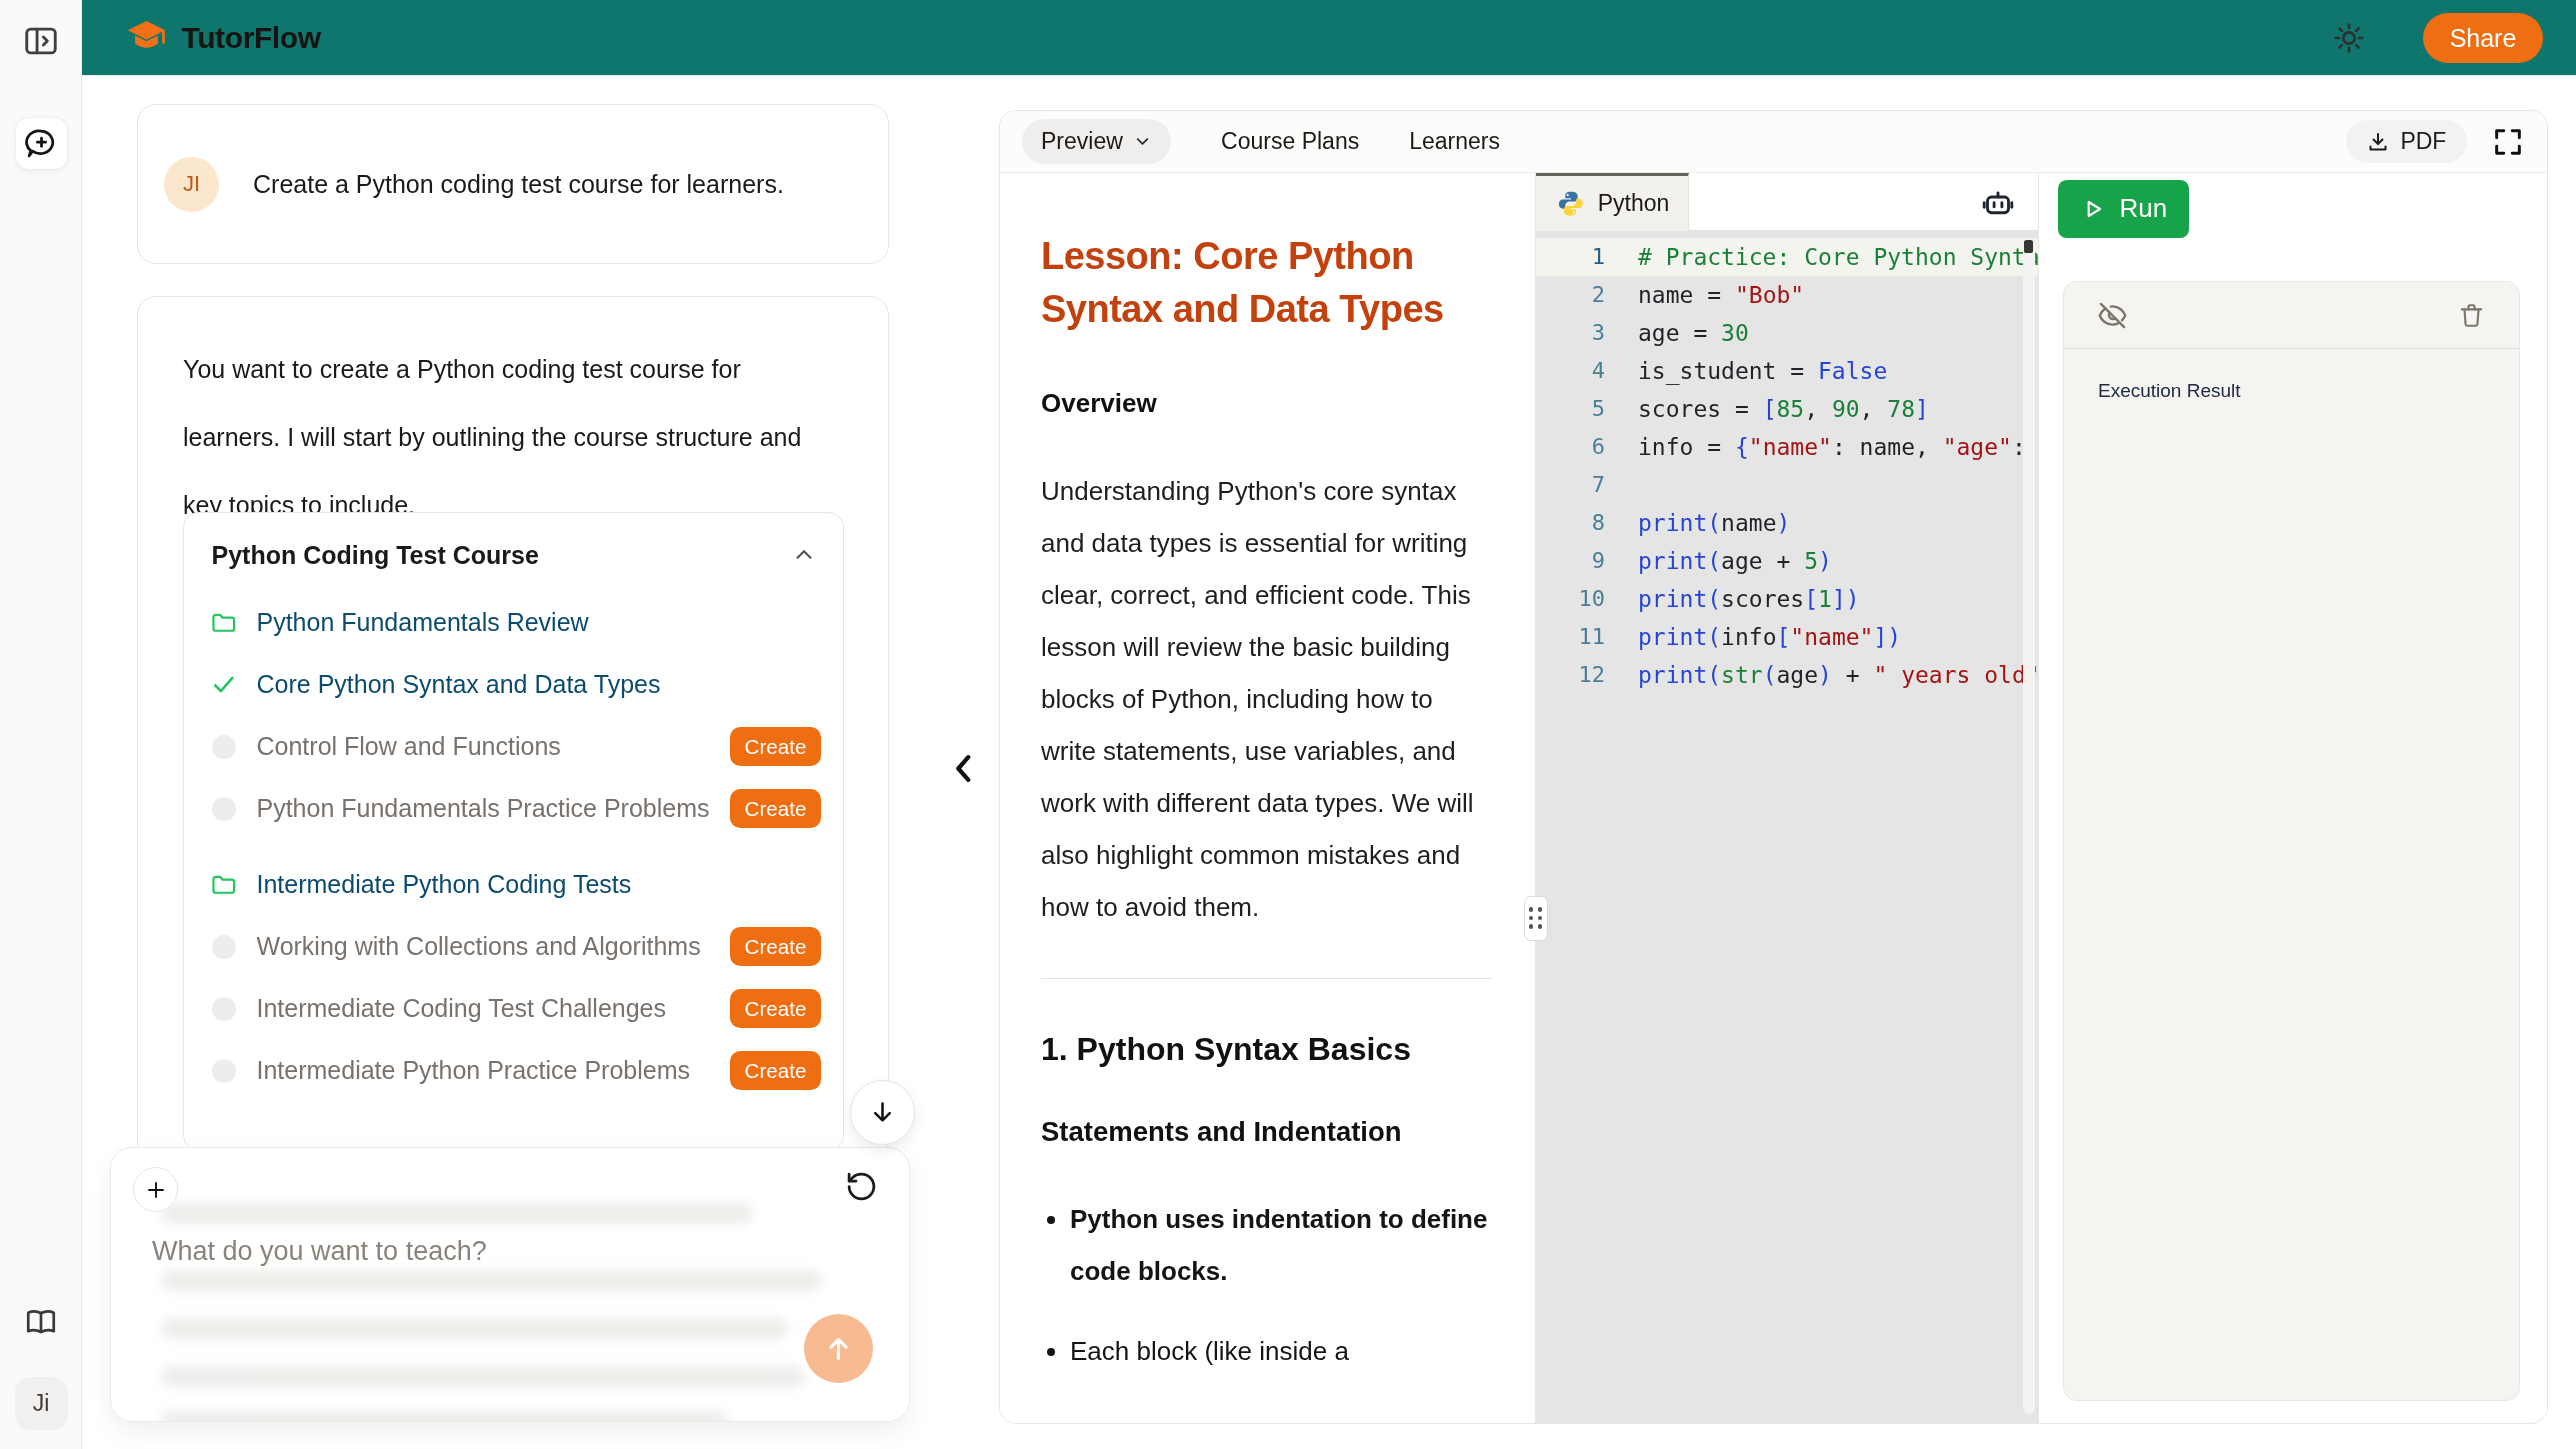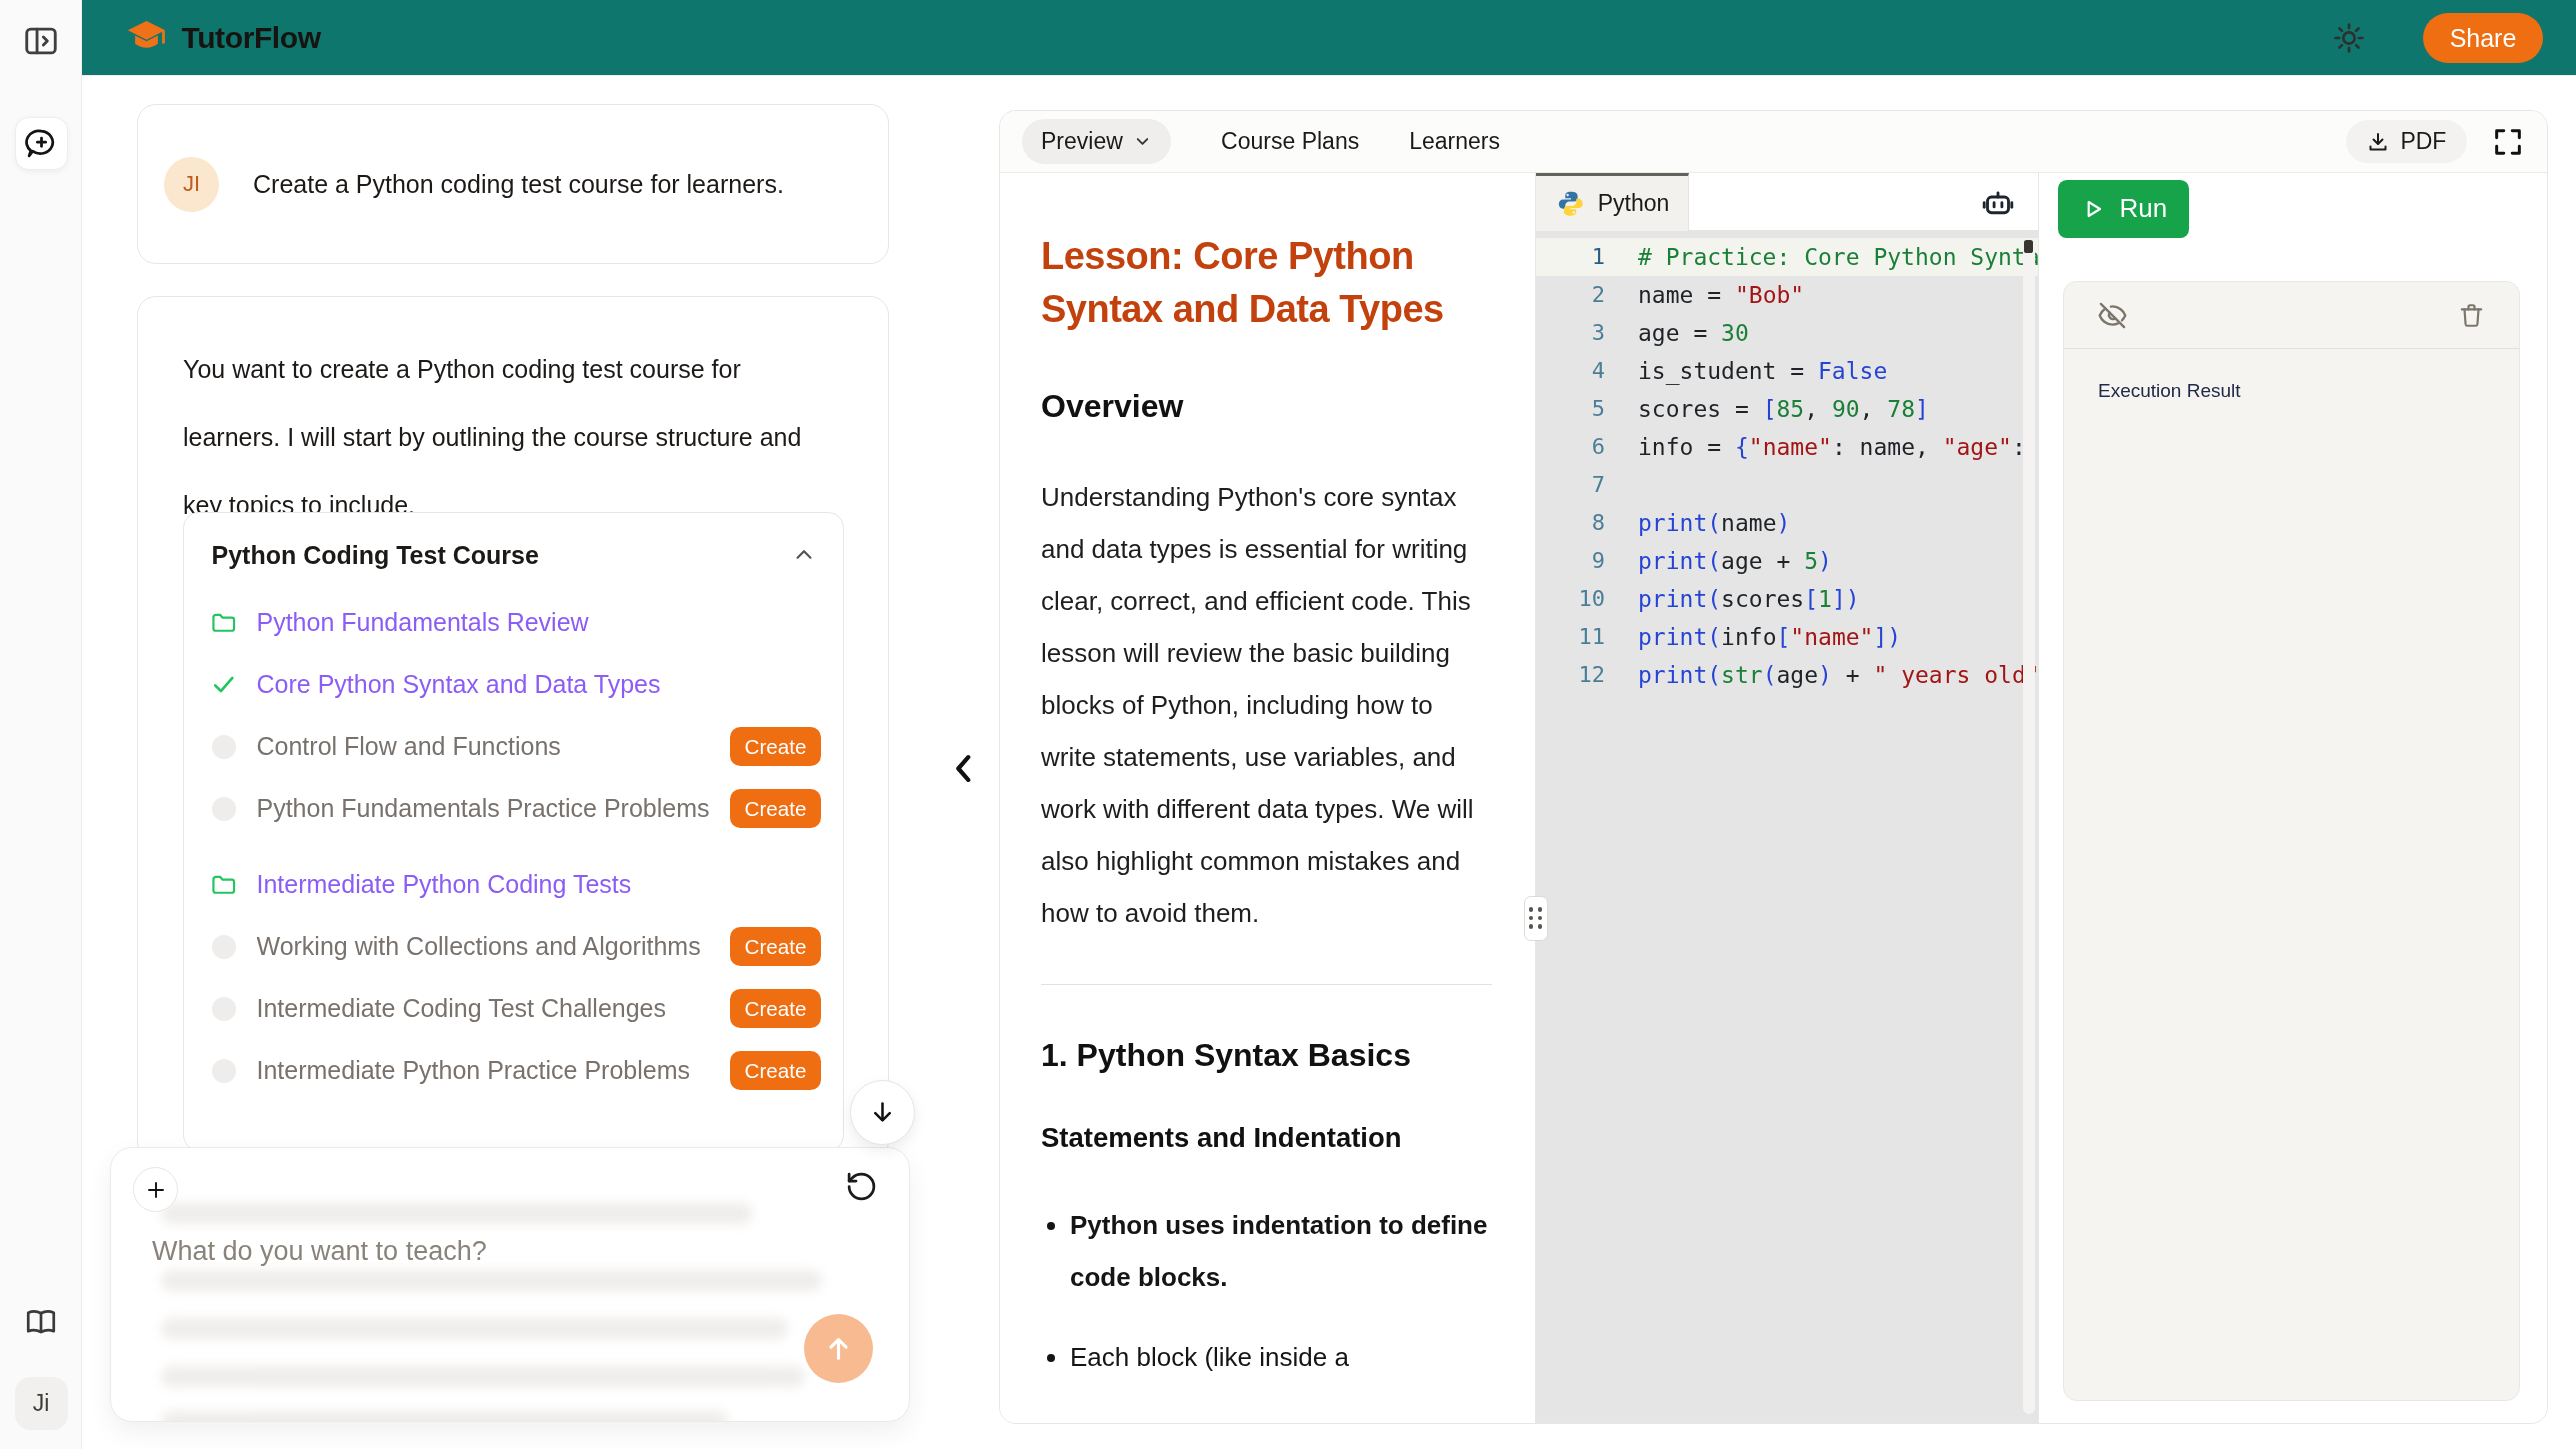--- a/index.html
+++ b/index.html
@@ -54,21 +54,21 @@
   .course-card{position:absolute;left:45px;top:215px;width:661px;height:639px;
         border:0.9px solid var(--border);border-radius:15.5px;background:#fff;overflow:hidden;}
   .course-head{display:flex;align-items:center;justify-content:space-between;
         padding:27.5px 26px 15.5px 27.5px;}
   .course-title{font-size:25px;font-weight:700;color:#1c1917;}
   .course-items{padding:6.9px 22px 0 26px;}
   .course-row{display:flex;align-items:center;gap:19px;height:62px;}
   .course-row.gap{margin-top:13.7px;}
   .ci-icon{width:27.5px;height:27.5px;flex:none;display:flex;align-items:center;justify-content:center;}
   .ci-circle{width:24px;height:24px;border-radius:50%;background:#efedeb;}
-  .ci-label{font-size:25px;color:#8b5cf6;flex:1 1 auto;white-space:nowrap;overflow:hidden;}
+  .ci-label{font-size:25px;color:#0c4a6e;flex:1 1 auto;white-space:nowrap;overflow:hidden;}
   .ci-label.todo{color:var(--muted);}
   .create-btn{flex:none;height:39px;padding:0 14.6px;background:var(--accent);color:#fff;
         font-size:20.6px;border:none;border-radius:10.3px;display:flex;align-items:center;cursor:pointer;}
 
   .scroll-down-btn{position:absolute;left:850px;top:1080px;width:65px;height:65px;background:#fff;
         border:0.9px solid #e7e5e2;border-radius:50%;box-shadow:0 5.2px 13.7px rgba(0,0,0,.08);
         display:flex;align-items:center;justify-content:center;z-index:4;cursor:pointer;}
 
   .input-card{position:absolute;left:110px;top:1147px;width:800px;height:275px;background:#fff;
         border:0.9px solid #eceae7;border-radius:22px;box-shadow:0 10.3px 26px rgba(0,0,0,.06);
@@ -97,21 +97,21 @@
   .pdf-btn{height:43px;padding:0 20.6px;background:#f3f2f0;border-radius:858px;display:flex;
         align-items:center;gap:10.3px;font-size:23px;color:#1b1b1b;cursor:pointer;}
   .fs-btn{width:34px;height:34px;cursor:pointer;}
 
   .content{position:absolute;left:0;top:62px;right:0;bottom:0;}
 
   
   .lesson{position:absolute;left:0;top:0;bottom:0;width:536px;border-right:0.9px solid #e9e7e4;
         overflow:hidden;padding:0 43px 0 41px;background:#fff;}
   .lesson h1{font-size:38px;line-height:53px;font-weight:700;letter-spacing:-0.5px;color:#c2410c;margin-top:57px;}
-  .lesson h2{font-size:32px;font-weight:700;color:#111;}
+  .lesson h2{font-size:26px;font-weight:700;color:#111;}
   .lesson h2.ov{margin-top:52px;}
   .lesson h2.sec{margin-top:52px;font-size:32px;}
   .lesson h3{font-size:27.5px;font-weight:700;color:#111;margin-top:48px;}
   .lesson p{font-size:26px;line-height:52px;color:#1e1e1e;margin-top:46px;}
   .lesson hr{border:none;border-top:0.9px solid #e3e1de;margin-top:45px;}
   .lesson ul{margin-top:45px;padding-left:29px;}
   .lesson li{font-size:26px;line-height:52px;color:#151515;}
   .lesson li + li{margin-top:27.5px;}
   .lesson li.b{font-weight:700;}
   .lesson-scroll{position:absolute;right:2.6px;top:8.6px;width:10.3px;bottom:8.6px;background:#f6f6f4;border-radius:5.2px;}

